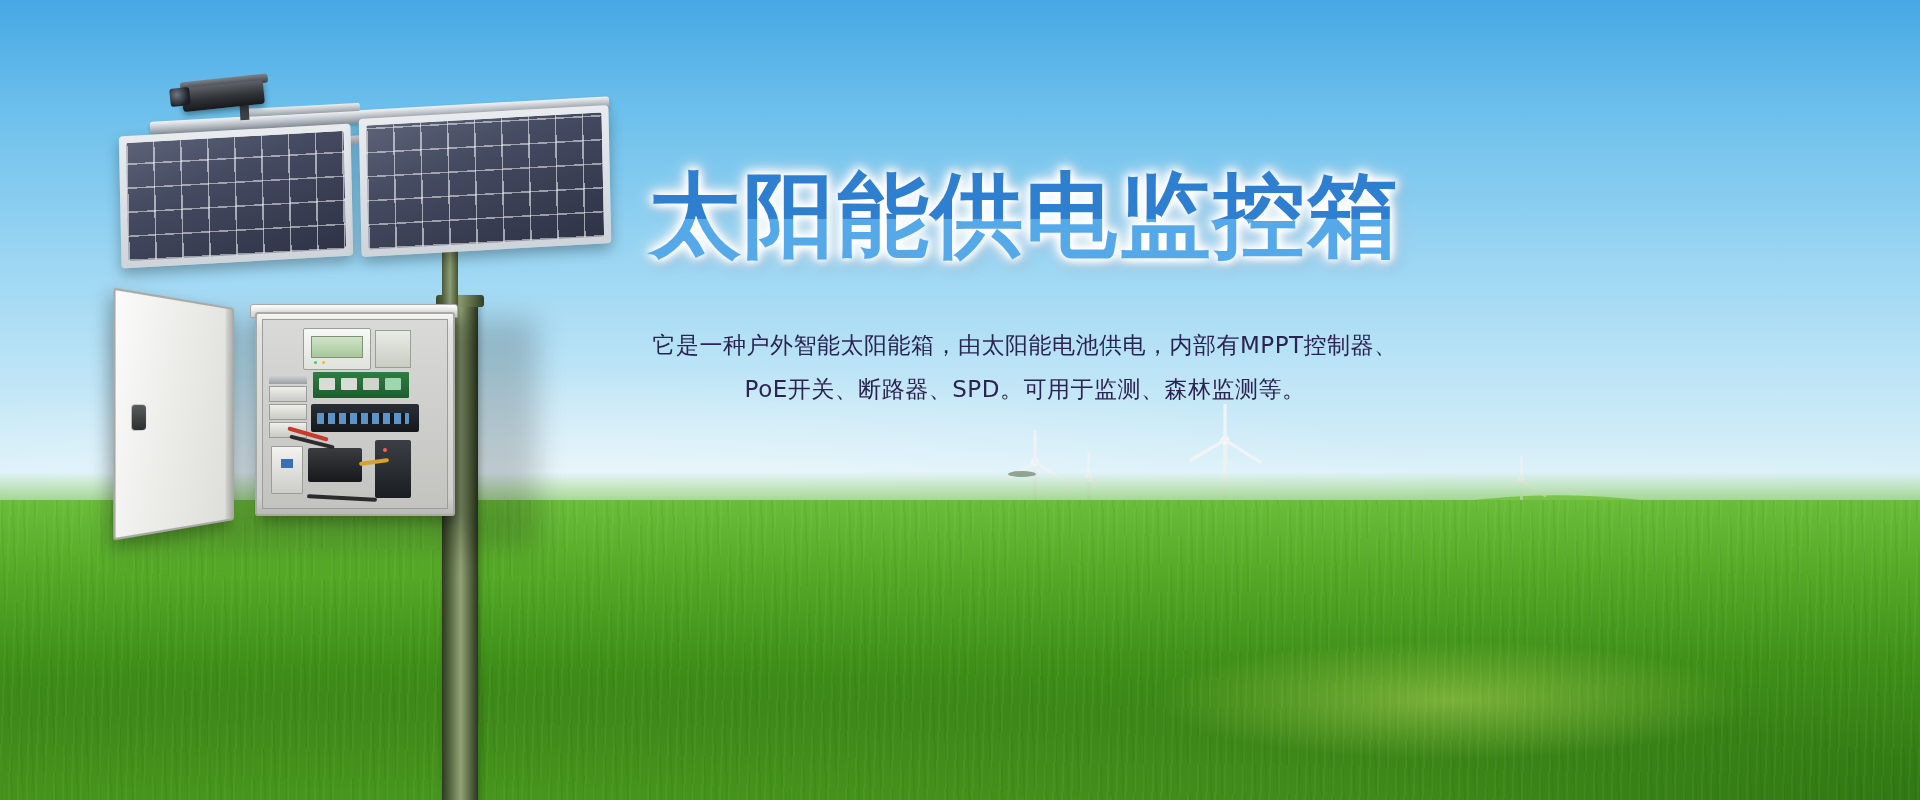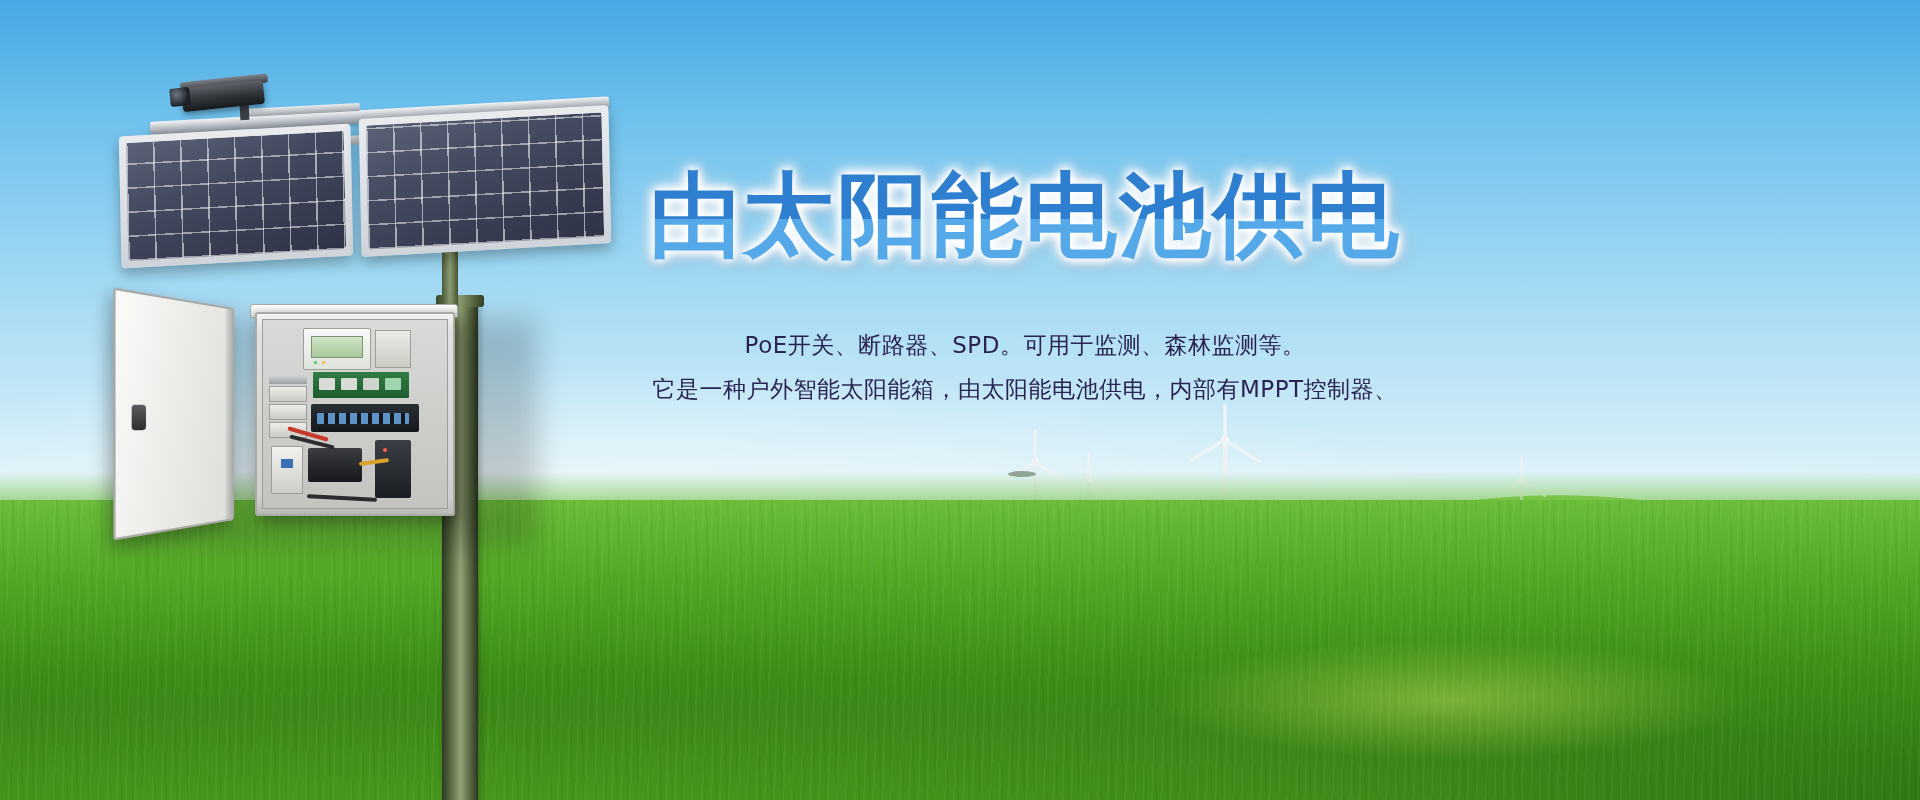--- a/index.html
+++ b/index.html
@@ -357,21 +357,21 @@
       </div>
     </div>
 
     <div class="cab-door">
       <div class="door-lock"></div>
       <div class="door-edge"></div>
     </div>
   </div>
 
   <div class="copy">
-    <h1 class="title">由太阳能电池供电</h1>
+    <h1 class="title">太阳能供电监控箱</h1>
 
     <p class="desc">
+      <span class="line">它是一种户外智能太阳能箱，由太阳能电池供电，内部有MPPT控制器、</span>
       <span class="line">PoE开关、断路器、SPD。可用于监测、森林监测等。</span>
-      <span class="line">它是一种户外智能太阳能箱，由太阳能电池供电，内部有MPPT控制器、</span>
     </p>
   </div>
 
 </div>
 
 </body></html>

